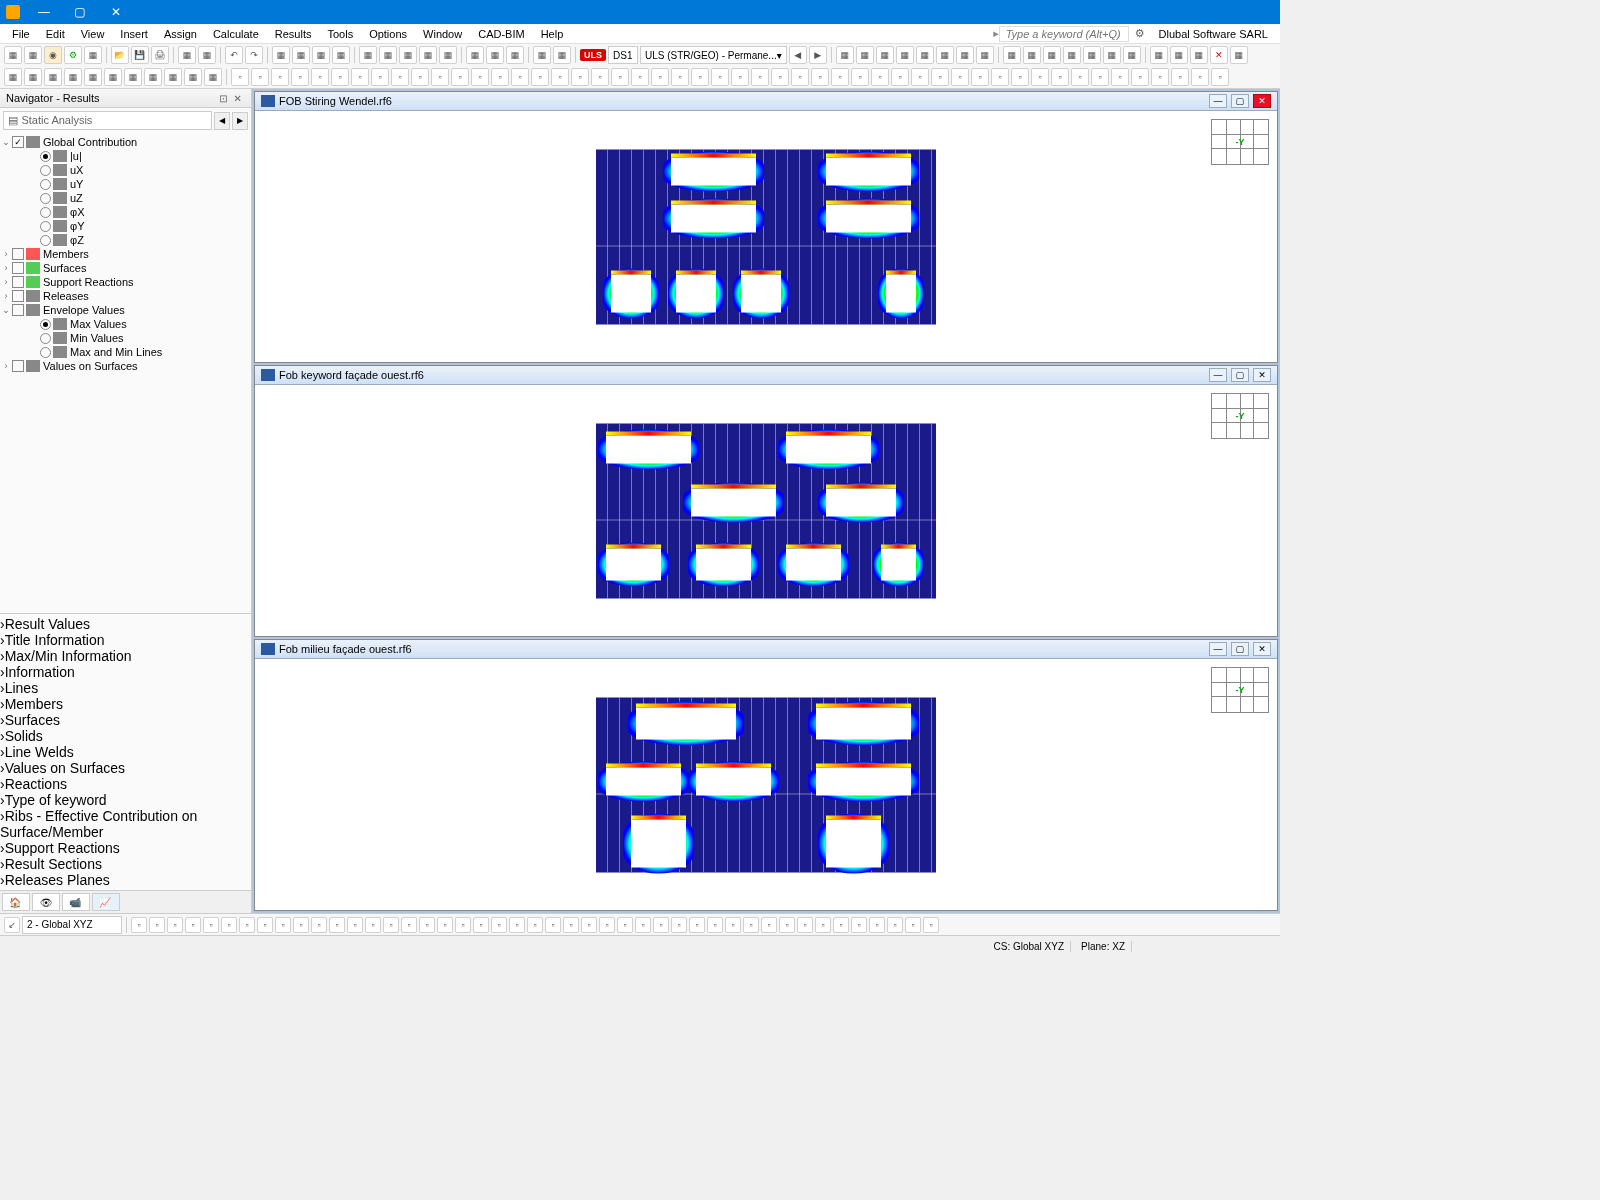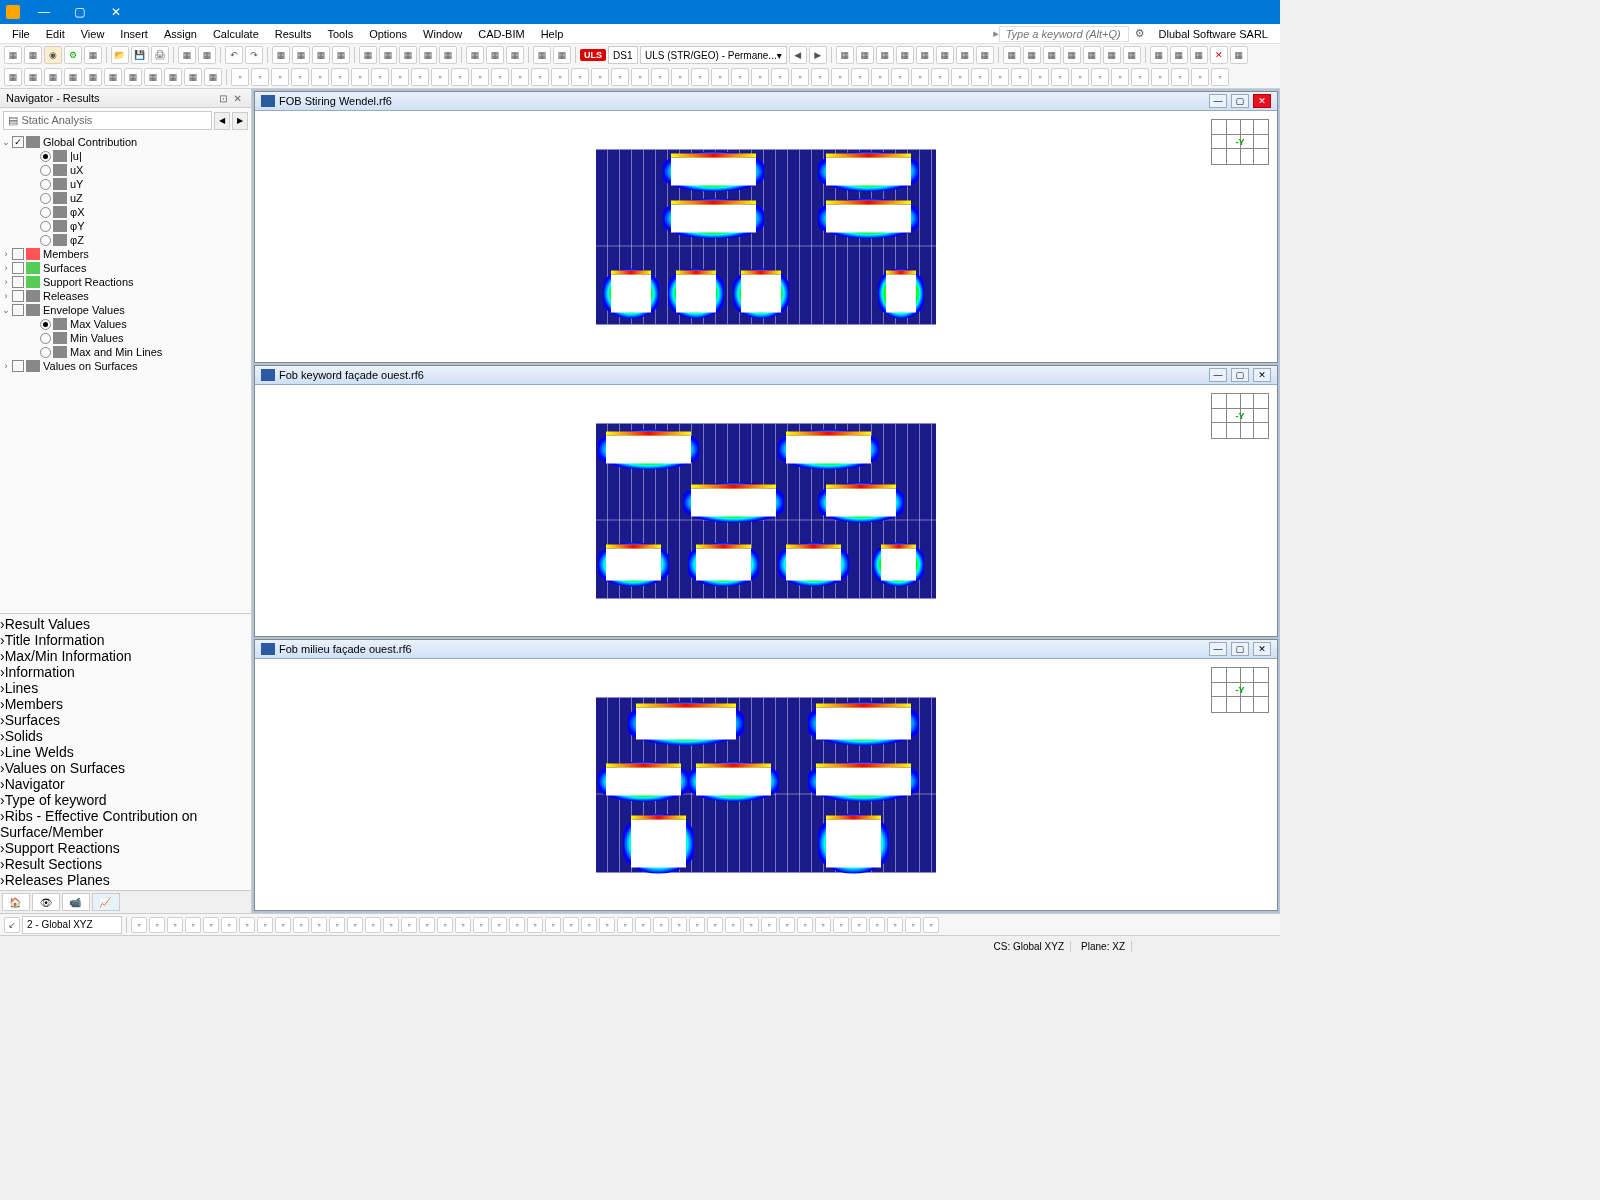--- a/index.html
+++ b/index.html
@@ -369,21 +369,21 @@
         <div class="node"><span class="ind" style="width:0px"></span><span class="exp">›</span><span class="chk "></span><span class="ico" style="background:linear-gradient(45deg,#f80,#08f)"></span><span>Result Values</span></div>
         <div class="node"><span class="ind" style="width:0px"></span><span class="exp">›</span><span class="chk "></span><span class="ico" style="background:linear-gradient(45deg,#f80,#08f)"></span><span>Title Information</span></div>
         <div class="node"><span class="ind" style="width:0px"></span><span class="exp">›</span><span class="chk "></span><span class="ico" style="background:linear-gradient(45deg,#f80,#08f)"></span><span>Max/Min Information</span></div>
         <div class="node"><span class="ind" style="width:0px"></span><span class="exp">›</span><span class="chk "></span><span class="ico" style="background:linear-gradient(45deg,#f80,#08f)"></span><span>Information</span></div>
         <div class="node"><span class="ind" style="width:0px"></span><span class="exp">›</span><span class="chk "></span><span class="ico" style="background:linear-gradient(45deg,#f80,#08f)"></span><span>Lines</span></div>
         <div class="node"><span class="ind" style="width:0px"></span><span class="exp">›</span><span class="chk "></span><span class="ico" style="background:linear-gradient(45deg,#f80,#08f)"></span><span>Members</span></div>
         <div class="node"><span class="ind" style="width:0px"></span><span class="exp">›</span><span class="chk "></span><span class="ico" style="background:linear-gradient(45deg,#f80,#08f)"></span><span>Surfaces</span></div>
         <div class="node"><span class="ind" style="width:0px"></span><span class="exp">›</span><span class="chk "></span><span class="ico" style="background:linear-gradient(45deg,#f80,#08f)"></span><span>Solids</span></div>
         <div class="node"><span class="ind" style="width:0px"></span><span class="exp">›</span><span class="chk "></span><span class="ico" style="background:linear-gradient(45deg,#f80,#08f)"></span><span>Line Welds</span></div>
         <div class="node"><span class="ind" style="width:0px"></span><span class="exp">›</span><span class="chk "></span><span class="ico" style="background:linear-gradient(45deg,#f80,#08f)"></span><span>Values on Surfaces</span></div>
-        <div class="node"><span class="ind" style="width:0px"></span><span class="exp">›</span><span class="chk "></span><span class="ico" style="background:linear-gradient(45deg,#f80,#08f)"></span><span>Navigator</span></div>
+        <div class="node"><span class="ind" style="width:0px"></span><span class="exp">›</span><span class="chk "></span><span class="ico" style="background:linear-gradient(45deg,#f80,#08f)"></span><span>Reactions</span></div>
         <div class="node"><span class="ind" style="width:0px"></span><span class="exp">›</span><span class="chk on"></span><span class="ico" style="background:linear-gradient(45deg,#f80,#08f)"></span><span>Type of keyword</span></div>
         <div class="node"><span class="ind" style="width:0px"></span><span class="exp">›</span><span class="chk on"></span><span class="ico" style="background:linear-gradient(45deg,#f80,#08f)"></span><span>Ribs - Effective Contribution on Surface/Member</span></div>
         <div class="node"><span class="ind" style="width:0px"></span><span class="exp">›</span><span class="chk "></span><span class="ico" style="background:linear-gradient(45deg,#f80,#08f)"></span><span>Support Reactions</span></div>
         <div class="node"><span class="ind" style="width:0px"></span><span class="exp">›</span><span class="chk "></span><span class="ico" style="background:linear-gradient(45deg,#f80,#08f)"></span><span>Result Sections</span></div>
         <div class="node"><span class="ind" style="width:0px"></span><span class="exp">›</span><span class="chk "></span><span class="ico" style="background:linear-gradient(45deg,#f80,#08f)"></span><span>Releases Planes</span></div>
       </div>
     <div class="nav-tabs">
       <div class="nav-tab">🏠</div>
       <div class="nav-tab">👁</div>
       <div class="nav-tab">📹</div>

